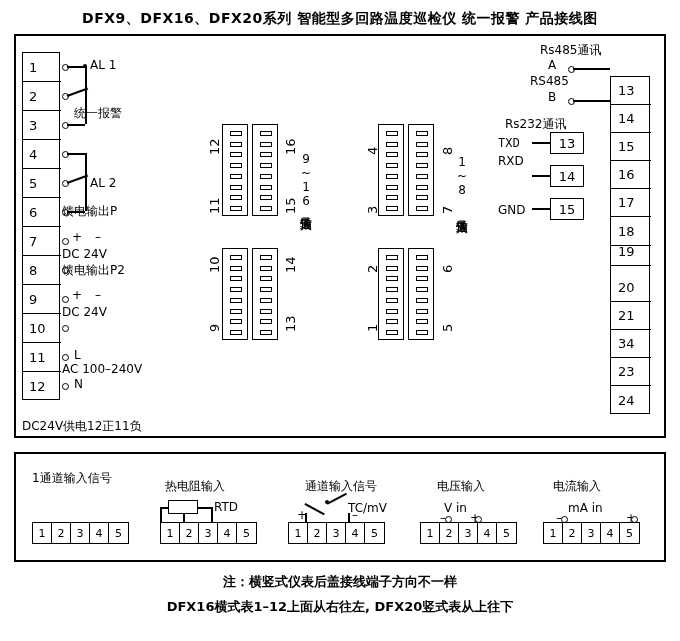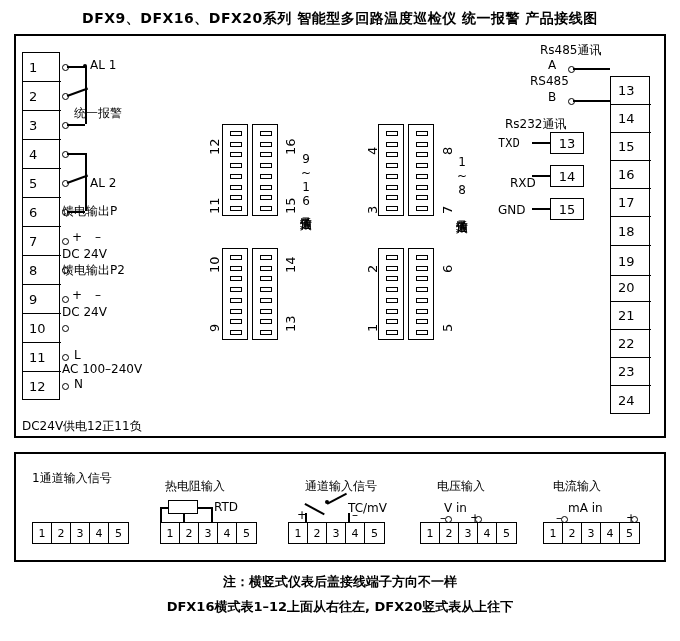--- a/index.html
+++ b/index.html
@@ -268,40 +268,40 @@
 <div class="lbl" style="left:548px;top:58px;">A</div>
 <div class="lbl" style="left:530px;top:74px;">RS485</div>
 <div class="lbl" style="left:548px;top:90px;">B</div>
 <div class="dot" style="left:568px;top:66px;"></div>
 <div class="dot" style="left:568px;top:98px;"></div>
 <div class="hline" style="left:573px;top:68px;width:37px;height:1.5px;"></div>
 <div class="hline" style="left:573px;top:100px;width:37px;height:1.5px;"></div>
 
 <div class="lbl" style="left:505px;top:116px;">Rs232通讯</div>
 <div class="lbl" style="left:498px;top:137px;font-family:Liberation Mono, monospace;">TXD</div>
-<div class="lbl" style="left:498px;top:176px;margin-left:12px;">RXD</div>
+<div class="lbl" style="left:498px;top:154px;">RXD</div>
 <div class="lbl" style="left:498px;top:203px;">GND</div>
 <div class="hline" style="left:532px;top:142px;width:18px;height:1.5px;"></div>
 <div class="hline" style="left:532px;top:175px;width:18px;height:1.5px;"></div>
 <div class="hline" style="left:532px;top:208px;width:18px;height:1.5px;"></div>
 <div class="box232" style="left:550px;top:132px;">13</div>
 <div class="box232" style="left:550px;top:165px;">14</div>
 <div class="box232" style="left:550px;top:198px;">15</div>
 
 <div class="rstrip">
   <div class="rcell" style="top:0px;">13</div>
   <div class="rcell" style="top:28.1px;">14</div>
   <div class="rcell" style="top:56.2px;">15</div>
   <div class="rcell" style="top:84.3px;">16</div>
   <div class="rcell" style="top:112.4px;">17</div>
   <div class="rcell" style="top:140.5px;">18</div>
-  <div class="rcell" style="top:171px;">19</div>
+  <div class="rcell" style="top:161px;">19</div>
   <div class="rcell" style="top:196.7px;">20</div>
   <div class="rcell" style="top:224.8px;">21</div>
-  <div class="rcell" style="top:252.9px;">22</div>
+  <div class="rcell" style="top:252.9px;">34</div>
   <div class="rcell" style="top:281px;">23</div>
   <div class="rcell last" style="top:309.1px;">24</div>
 </div>
 
 <div class="bottombox"></div>
 
 <div class="lbl" style="left:32px;top:470px;">1通道输入信号</div>
 <div class="tblk" style="left:32px;top:522px;">
   <div class="tc">1</div>
   <div class="tc">2</div>

